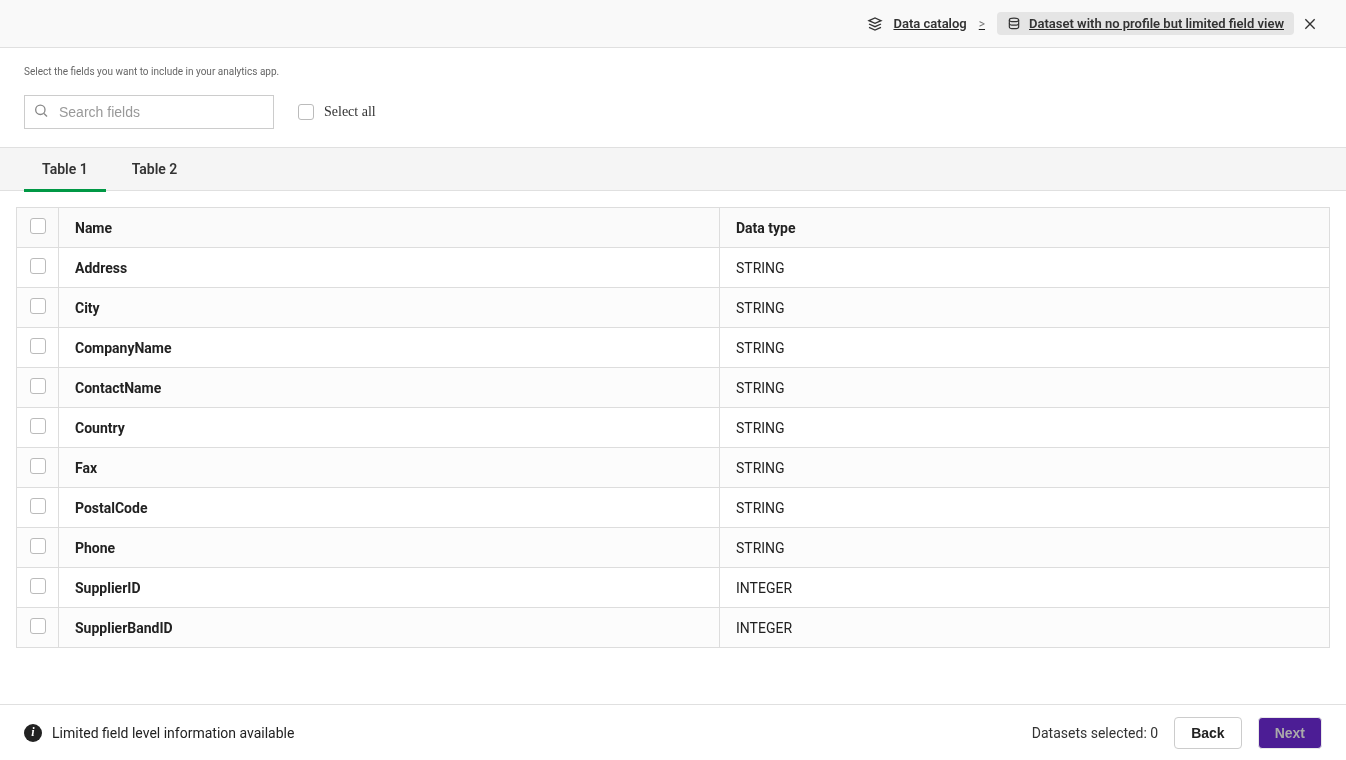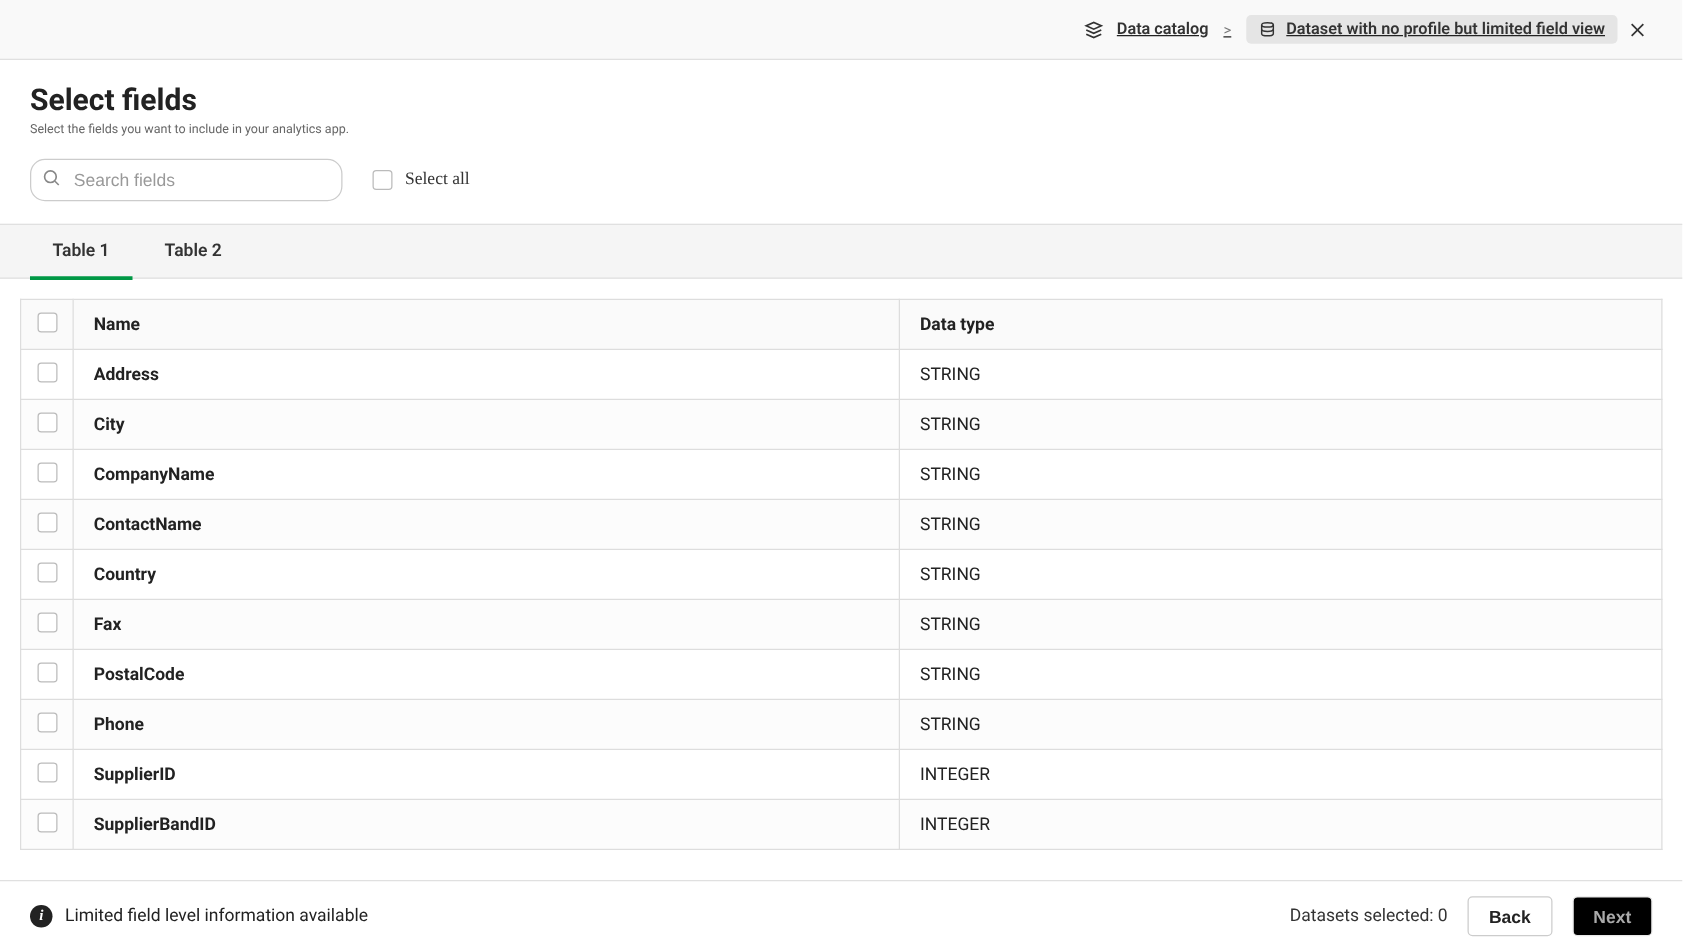--- a/index.html
+++ b/index.html
@@ -86,21 +86,21 @@
   }
   .search-wrap {
     position: relative;
     width: 250px;
   }
   .search-wrap input {
     width: 100%;
     height: 34px;
     padding: 0 10px 0 34px;
     border: 1px solid #ccc;
-    border-radius: 12px;
+    border-radius: 0;
     font-size: 14px;
     color: #333;
     outline: none;
   }
   .search-wrap input::placeholder { color: #999; }
   .search-wrap .sicon {
     position: absolute;
     left: 9px; top: 50%; transform: translateY(-50%);
     color: #888;
   }
@@ -228,21 +228,21 @@
     font-weight: 600;
     cursor: pointer;
     display: inline-flex;
     align-items: center;
     justify-content: center;
     border: 1px solid #ccc;
     background: #fff;
     color: #222;
   }
   .btn.primary-disabled {
-    background: #000000;
+    background: #4c1d95;
     color: #aaa;
     border: 1px solid #e8e8e8;
     cursor: not-allowed;
   }
 </style>
 </head>
 <body>
 
 <div class="container">
 
@@ -270,21 +270,20 @@
     </div>
     <div class="close-btn">
       <svg width="16" height="16" viewBox="0 0 24 24" fill="none" stroke="#333" stroke-width="2">
           <line x1="5" y1="5" x2="19" y2="19"></line>
           <line x1="19" y1="5" x2="5" y2="19"></line>
         </svg>
     </div>
   </div>
 
   <div class="title-area">
-    <div class="page-title">Select fields</div>
     <div class="page-subtitle">Select the fields you want to include in your analytics app.</div>
   </div>
 
   <div class="controls-row">
     <div class="search-wrap">
       <span class="sicon">
         <svg width="16" height="16" viewBox="0 0 24 24" fill="none" stroke="#888" stroke-width="2">
             <circle cx="11" cy="11" r="7"></circle>
             <line x1="21" y1="21" x2="16.5" y2="16.5"></line>
           </svg>

